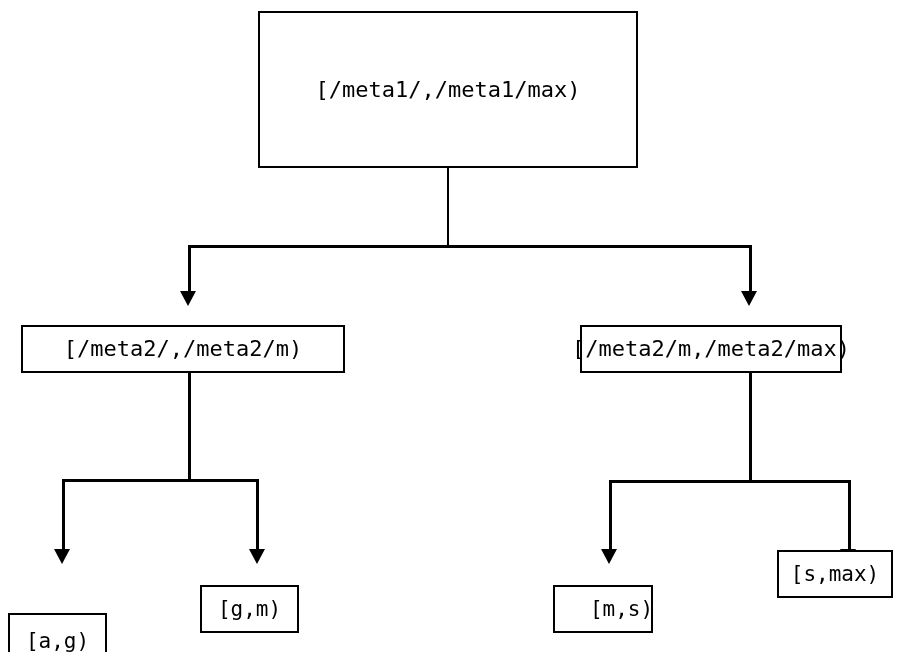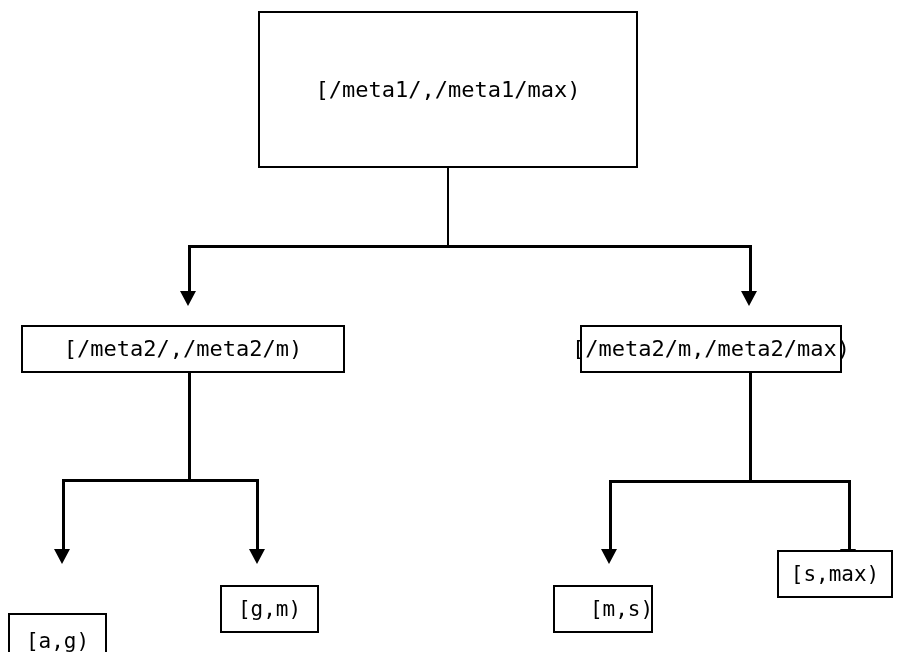--- a/index.html
+++ b/index.html
@@ -87,21 +87,21 @@
   <div class="edge-h" style="left:610px; top:480.4px; width:240px;"></div>
   <div class="edge-v" style="left:609px; top:480.4px; height:69px;"></div>
   <div class="arrow" style="left:601px; top:549px;"></div>
   <div class="edge-v" style="left:848px; top:480.4px; height:69px;"></div>
   <div class="arrow" style="left:840px; top:549px;"></div>
 
   <div class="node node-leaf" style="left:8px; top:613px; width:99px; height:57px;">
     <span class="node-label">[a,g)</span>
   </div>
 
-  <div class="node node-leaf" style="left:220px; top:585px; width:99px; height:48px;">
+  <div class="node node-leaf" style="left:200px; top:585px; width:99px; height:48px;">
     <span class="node-label">[g,m)</span>
   </div>
 
   <div class="node node-leaf" style="left:553px; top:585px; width:100px; height:48px;padding-left:37px;">
     <span class="node-label">[m,s)</span>
   </div>
 
   <div class="node node-leaf" style="left:777px; top:550px; width:116px; height:48px;">
     <span class="node-label">[s,max)</span>
   </div>

